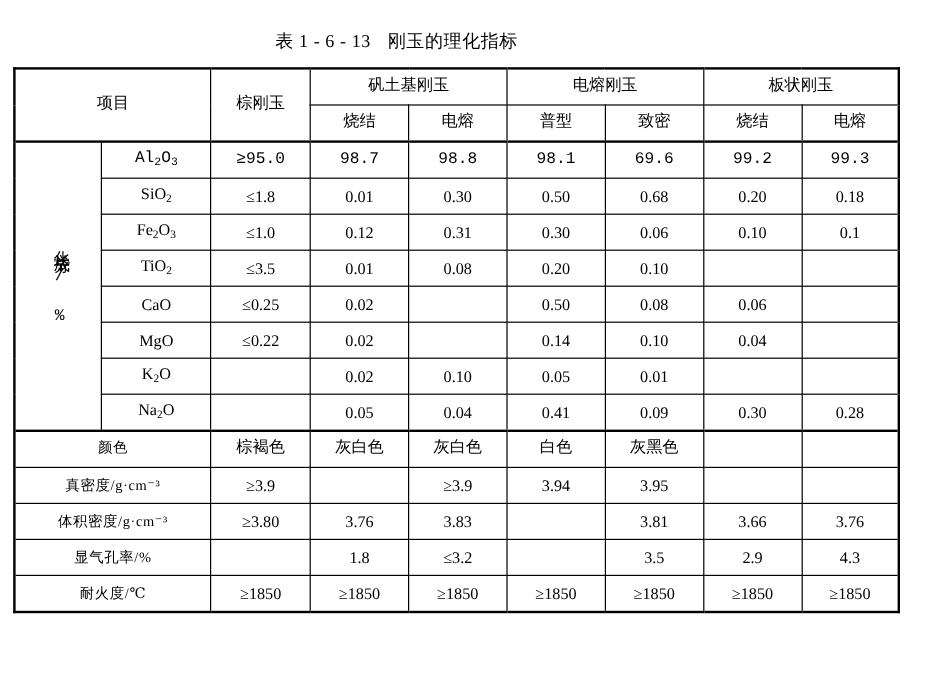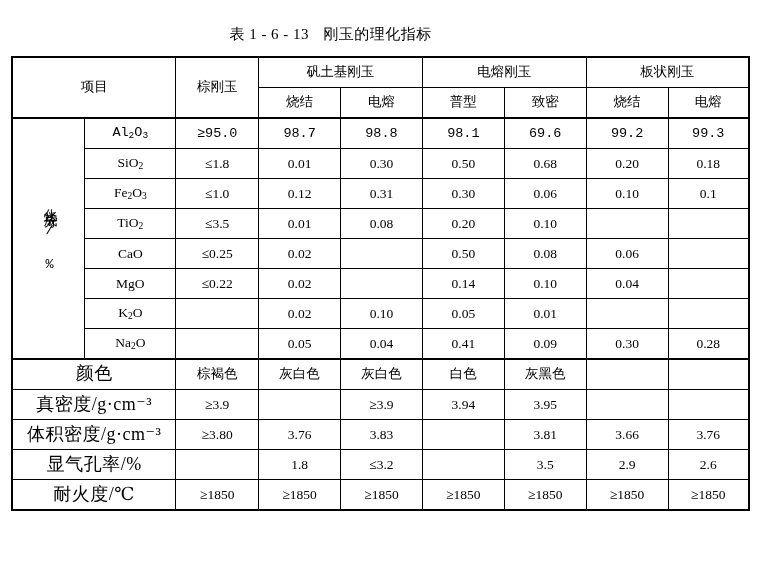--- a/index.html
+++ b/index.html
@@ -71,21 +71,21 @@
     margin: 0 auto;
     white-space: nowrap;
   }
   .cell-chem-label {
     width: 72px;
     padding: 2px 0;
   }
   .formula { font-size: 13.5px; }
   .formula sub { font-size: 9.5px; vertical-align: -0.25em; }
   .prop-name {
-    font-size: 18px;
+    font-size: 12px;
     letter-spacing: 0.5px;
   }
   .nobr { white-space: nowrap; }
 
   col.c-item1 { width: 72px; }
   col.c-item2 { width: 90px; }
   col.c-d1 { width: 82px; }
   col.c-d2 { width: 81px; }
   col.c-d3 { width: 81px; }
   col.c-d4 { width: 81px; }
@@ -246,21 +246,21 @@
         <td class="thick-right">3.76</td>
       </tr>
       <tr>
         <td class="thick-left prop-name" colspan="2">显气孔率/%</td>
         <td></td>
         <td>1.8</td>
         <td>≤3.2</td>
         <td></td>
         <td>3.5</td>
         <td>2.9</td>
-        <td class="thick-right">2.6</td>
+        <td class="thick-right">4.3</td>
       </tr>
       <tr>
         <td class="thick-left thick-bottom prop-name" colspan="2">耐火度/℃</td>
         <td class="thick-bottom">≥1850</td>
         <td class="thick-bottom">≥1850</td>
         <td class="thick-bottom">≥1850</td>
         <td class="thick-bottom">≥1850</td>
         <td class="thick-bottom">≥1850</td>
         <td class="thick-bottom">≥1850</td>
         <td class="thick-bottom thick-right">≥1850</td>

